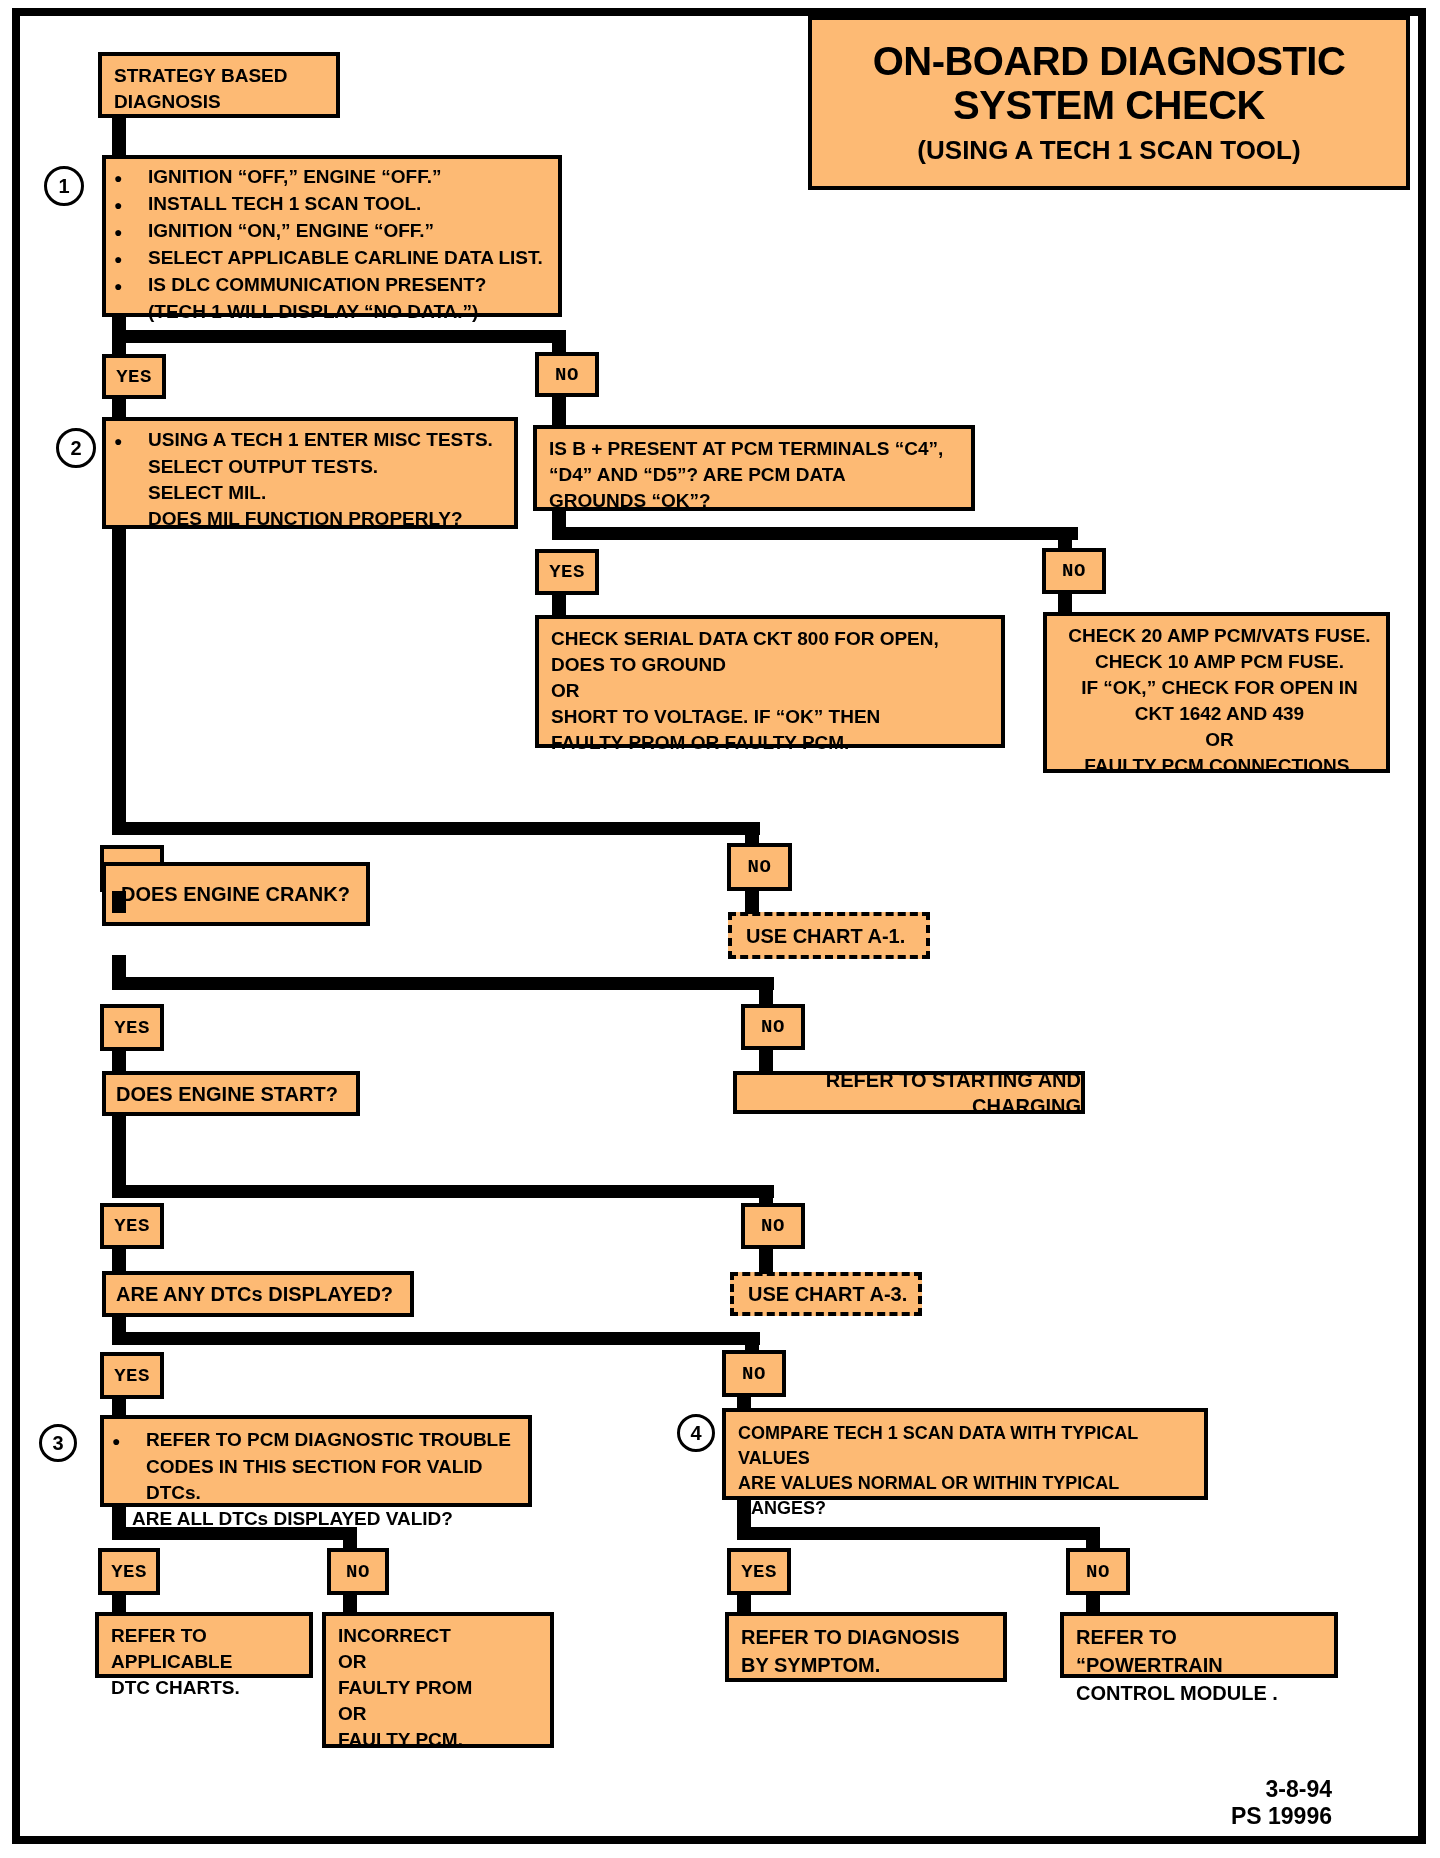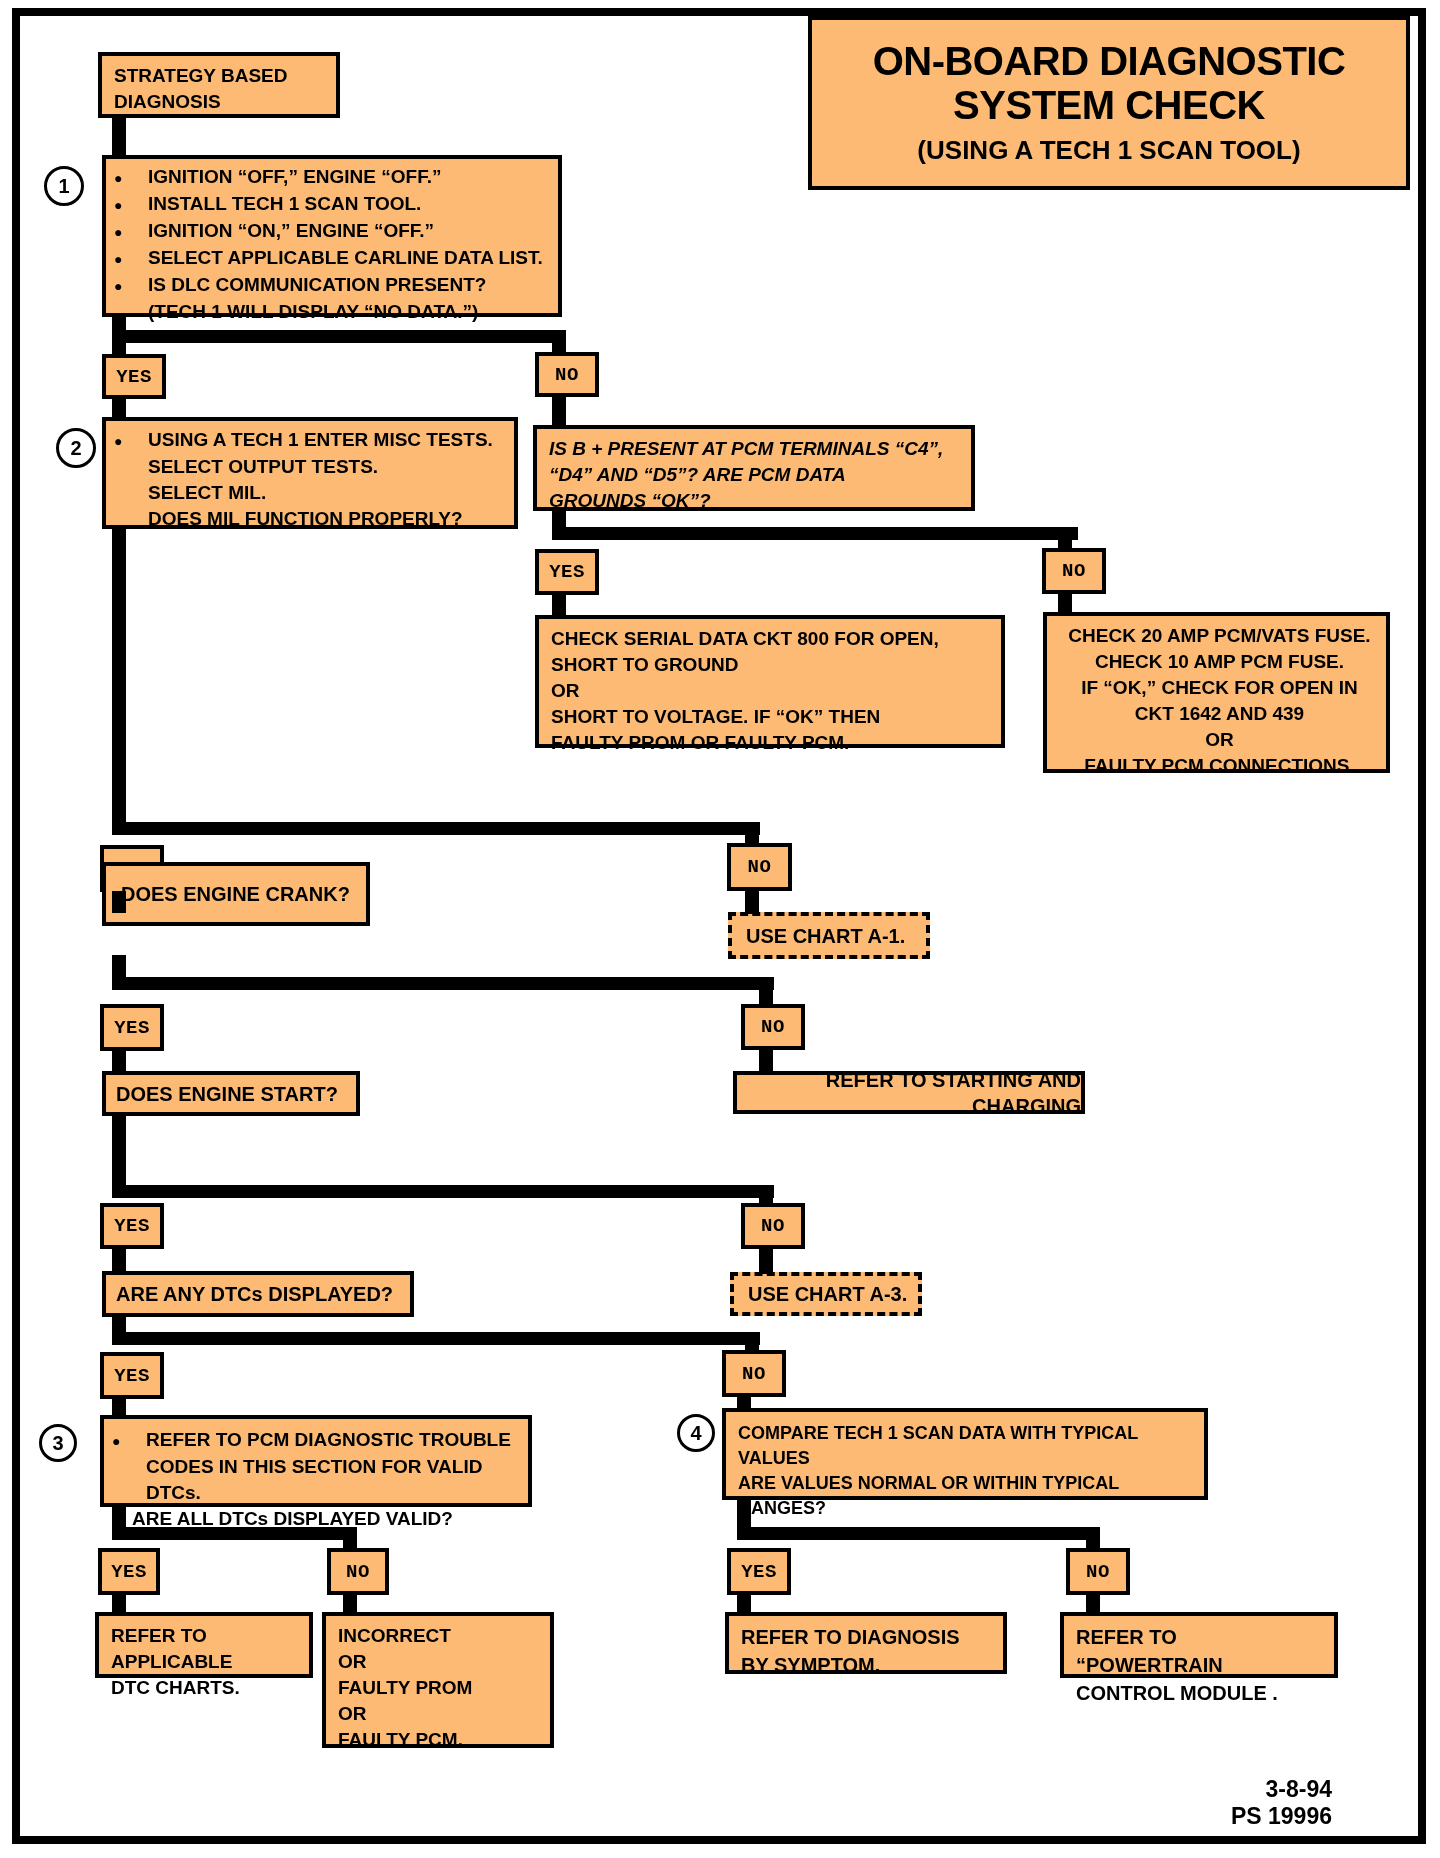--- a/index.html
+++ b/index.html
@@ -99,32 +99,32 @@
     <div class="row">
         <span class="bu"></span>
         <span>SELECT MIL.</span>
       </div>
     <div class="row">
         <span class="bu"></span>
         <span>DOES MIL FUNCTION PROPERLY?</span>
       </div>
   </div>
 
-  <div class="box txt19 pad" style="left:533px;top:425px;width:442px;height:86px;font-style:italic;">
+  <div class="box txt19 pad" style="left:533px;top:425px;width:442px;height:86px;">
     <div>IS B + PRESENT AT PCM TERMINALS “C4”,</div>
     <div>“D4” AND “D5”?  ARE PCM DATA</div>
     <div>GROUNDS “OK”?</div>
   </div>
 
   <div class="box yn" style="left:535px;top:549px;width:64px;height:46px;">YES</div>
   <div class="box yn" style="left:1042px;top:548px;width:64px;height:46px;">NO</div>
 
   <div class="box txt19 pad" style="left:535px;top:615px;width:470px;height:133px;">
     <div>CHECK SERIAL DATA CKT 800 FOR OPEN,</div>
-    <div>SHORT TO GROUND</div>
+    <div>DOES TO GROUND</div>
     <div>OR</div>
     <div>SHORT TO VOLTAGE.  IF “OK” THEN</div>
     <div>FAULTY PROM OR FAULTY PCM.</div>
   </div>
 
   <div class="box txt19 pad" style="left:1043px;top:612px;width:347px;height:161px;text-align:center;">
     <div>CHECK 20 AMP PCM/VATS FUSE.</div>
     <div>CHECK 10 AMP PCM FUSE.</div>
     <div>IF “OK,” CHECK FOR OPEN IN</div>
     <div>CKT 1642 AND 439</div>
@@ -196,21 +196,21 @@
     <div>INCORRECT</div>
     <div>OR</div>
     <div>FAULTY PROM</div>
     <div>OR</div>
     <div>FAULTY PCM.</div>
   </div>
 
   <div class="box yn" style="left:727px;top:1548px;width:64px;height:47px;">YES</div>
   <div class="box yn" style="left:1066px;top:1548px;width:64px;height:47px;">NO</div>
 
-  <div class="box txt20 pad" style="left:725px;top:1612px;width:282px;height:62px;line-height:28px;">
+  <div class="box txt20 pad" style="left:725px;top:1612px;width:282px;height:70px;line-height:28px;">
     <div>REFER TO DIAGNOSIS</div>
     <div>BY SYMPTOM.</div>
   </div>
 
   <div class="box txt20 pad" style="left:1060px;top:1612px;width:278px;height:66px;line-height:28px;">
     <div>REFER TO “POWERTRAIN</div>
     <div>CONTROL MODULE .</div>
   </div>
 
   <div id="footer">

